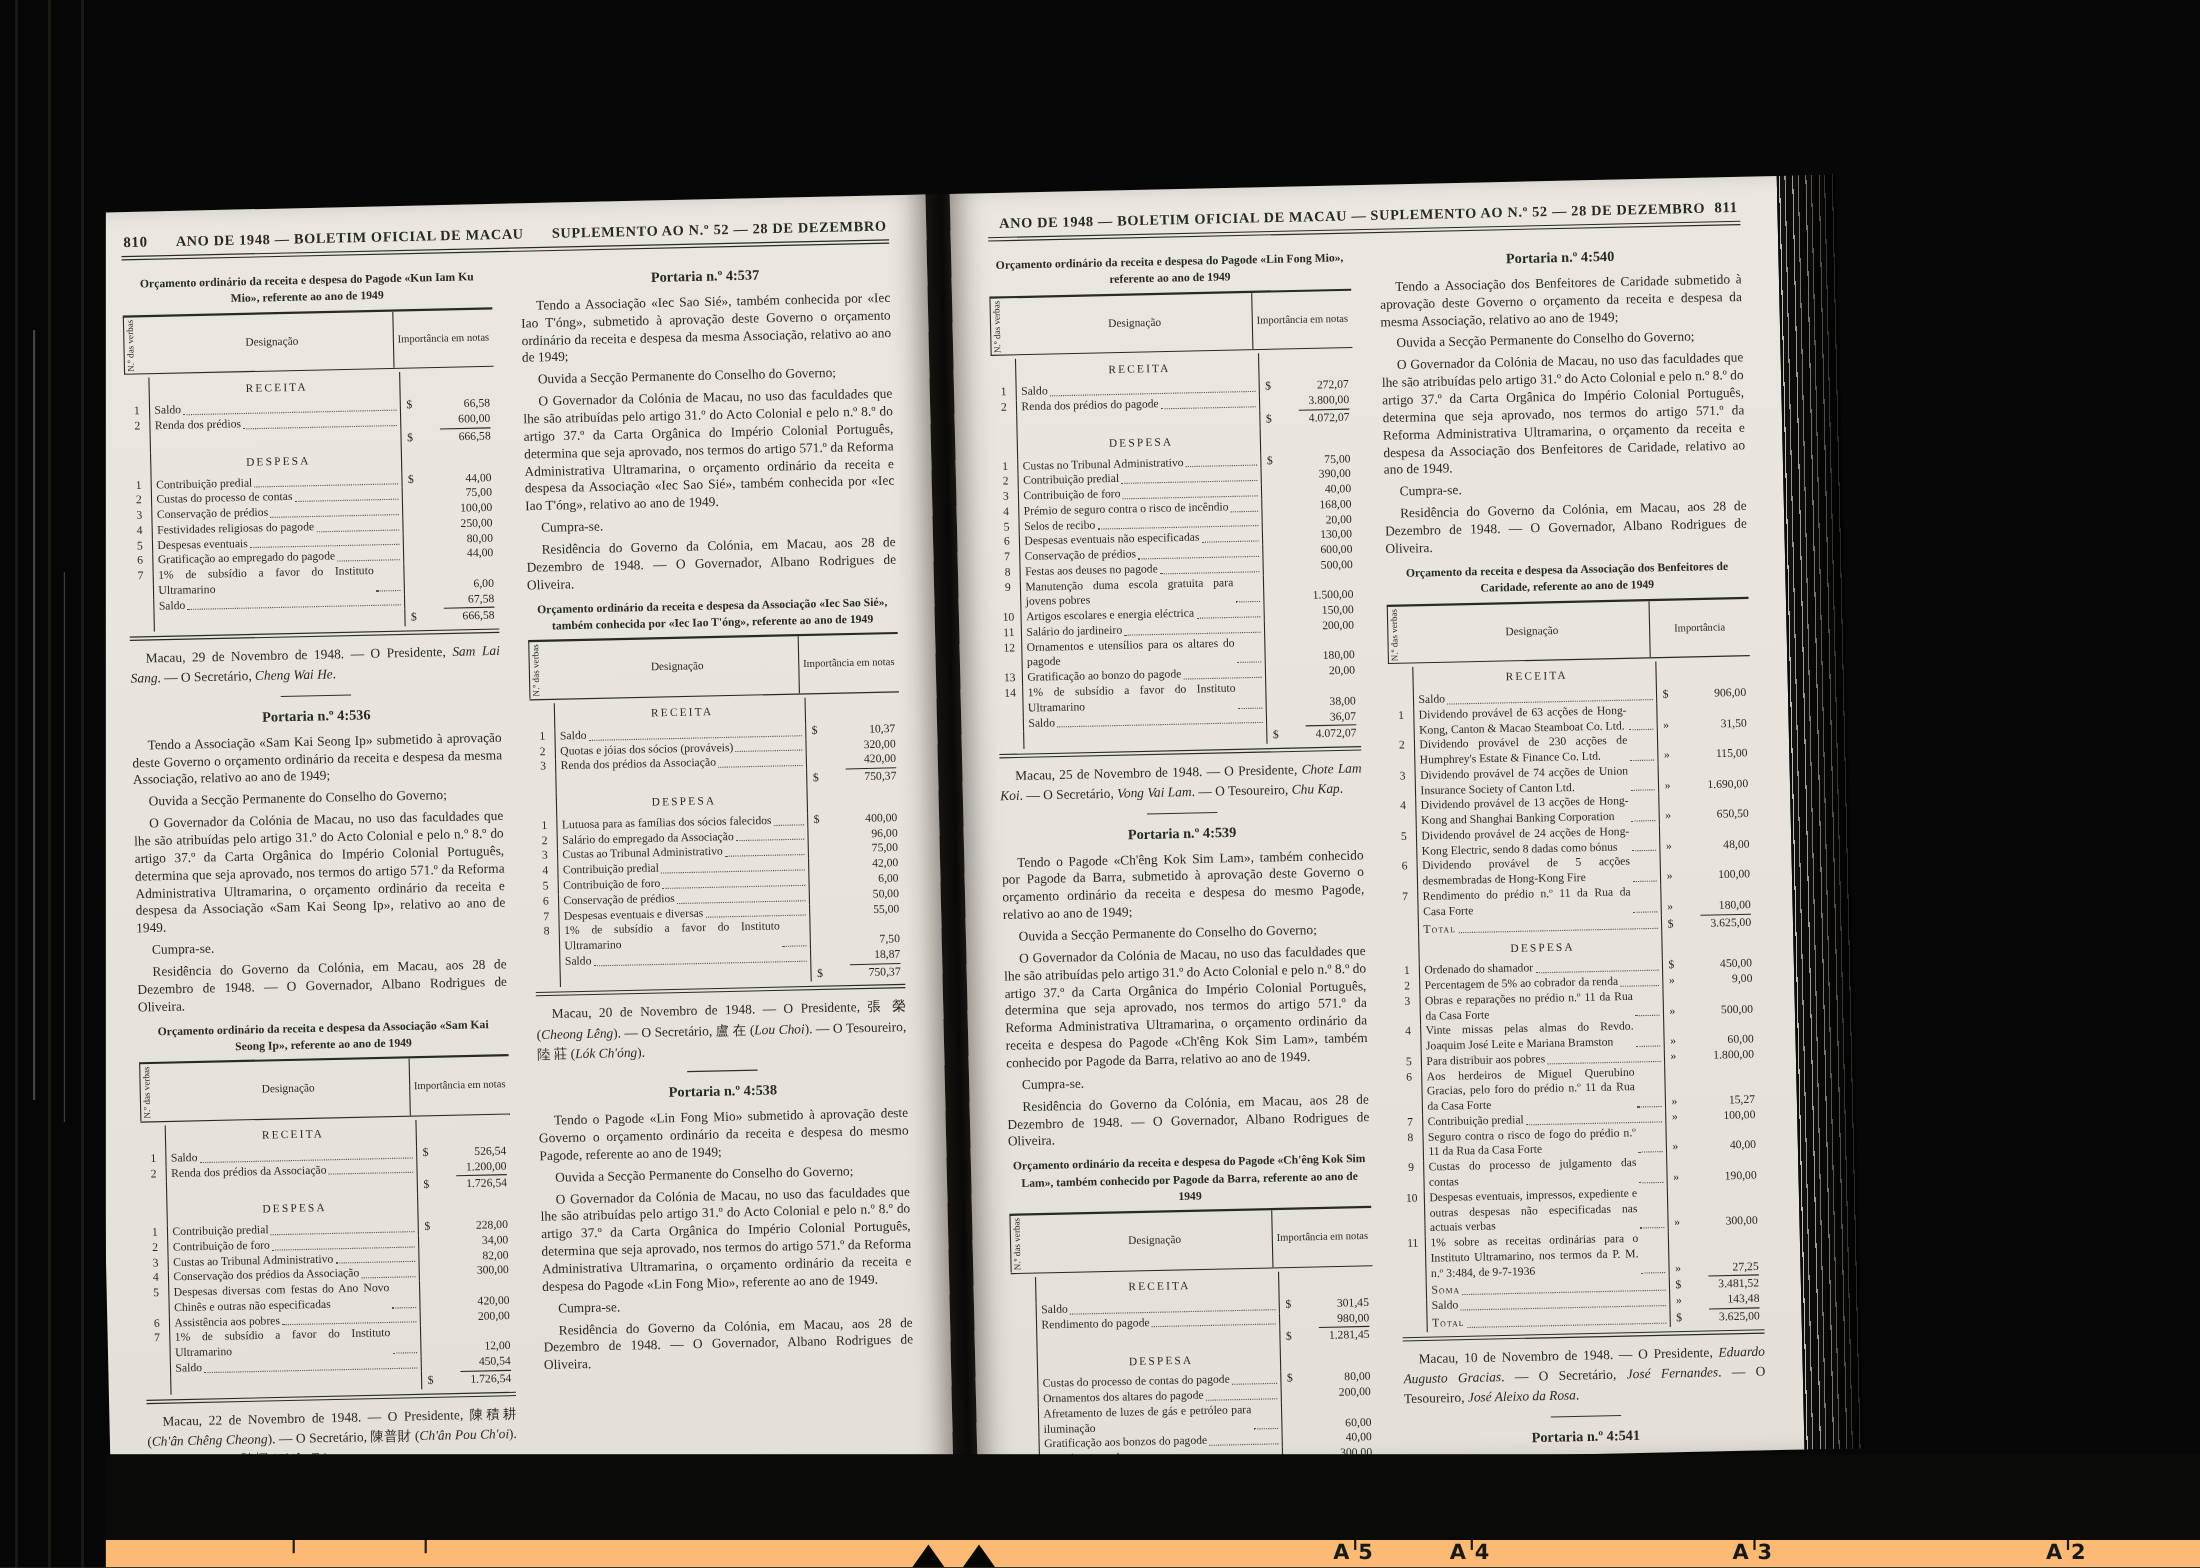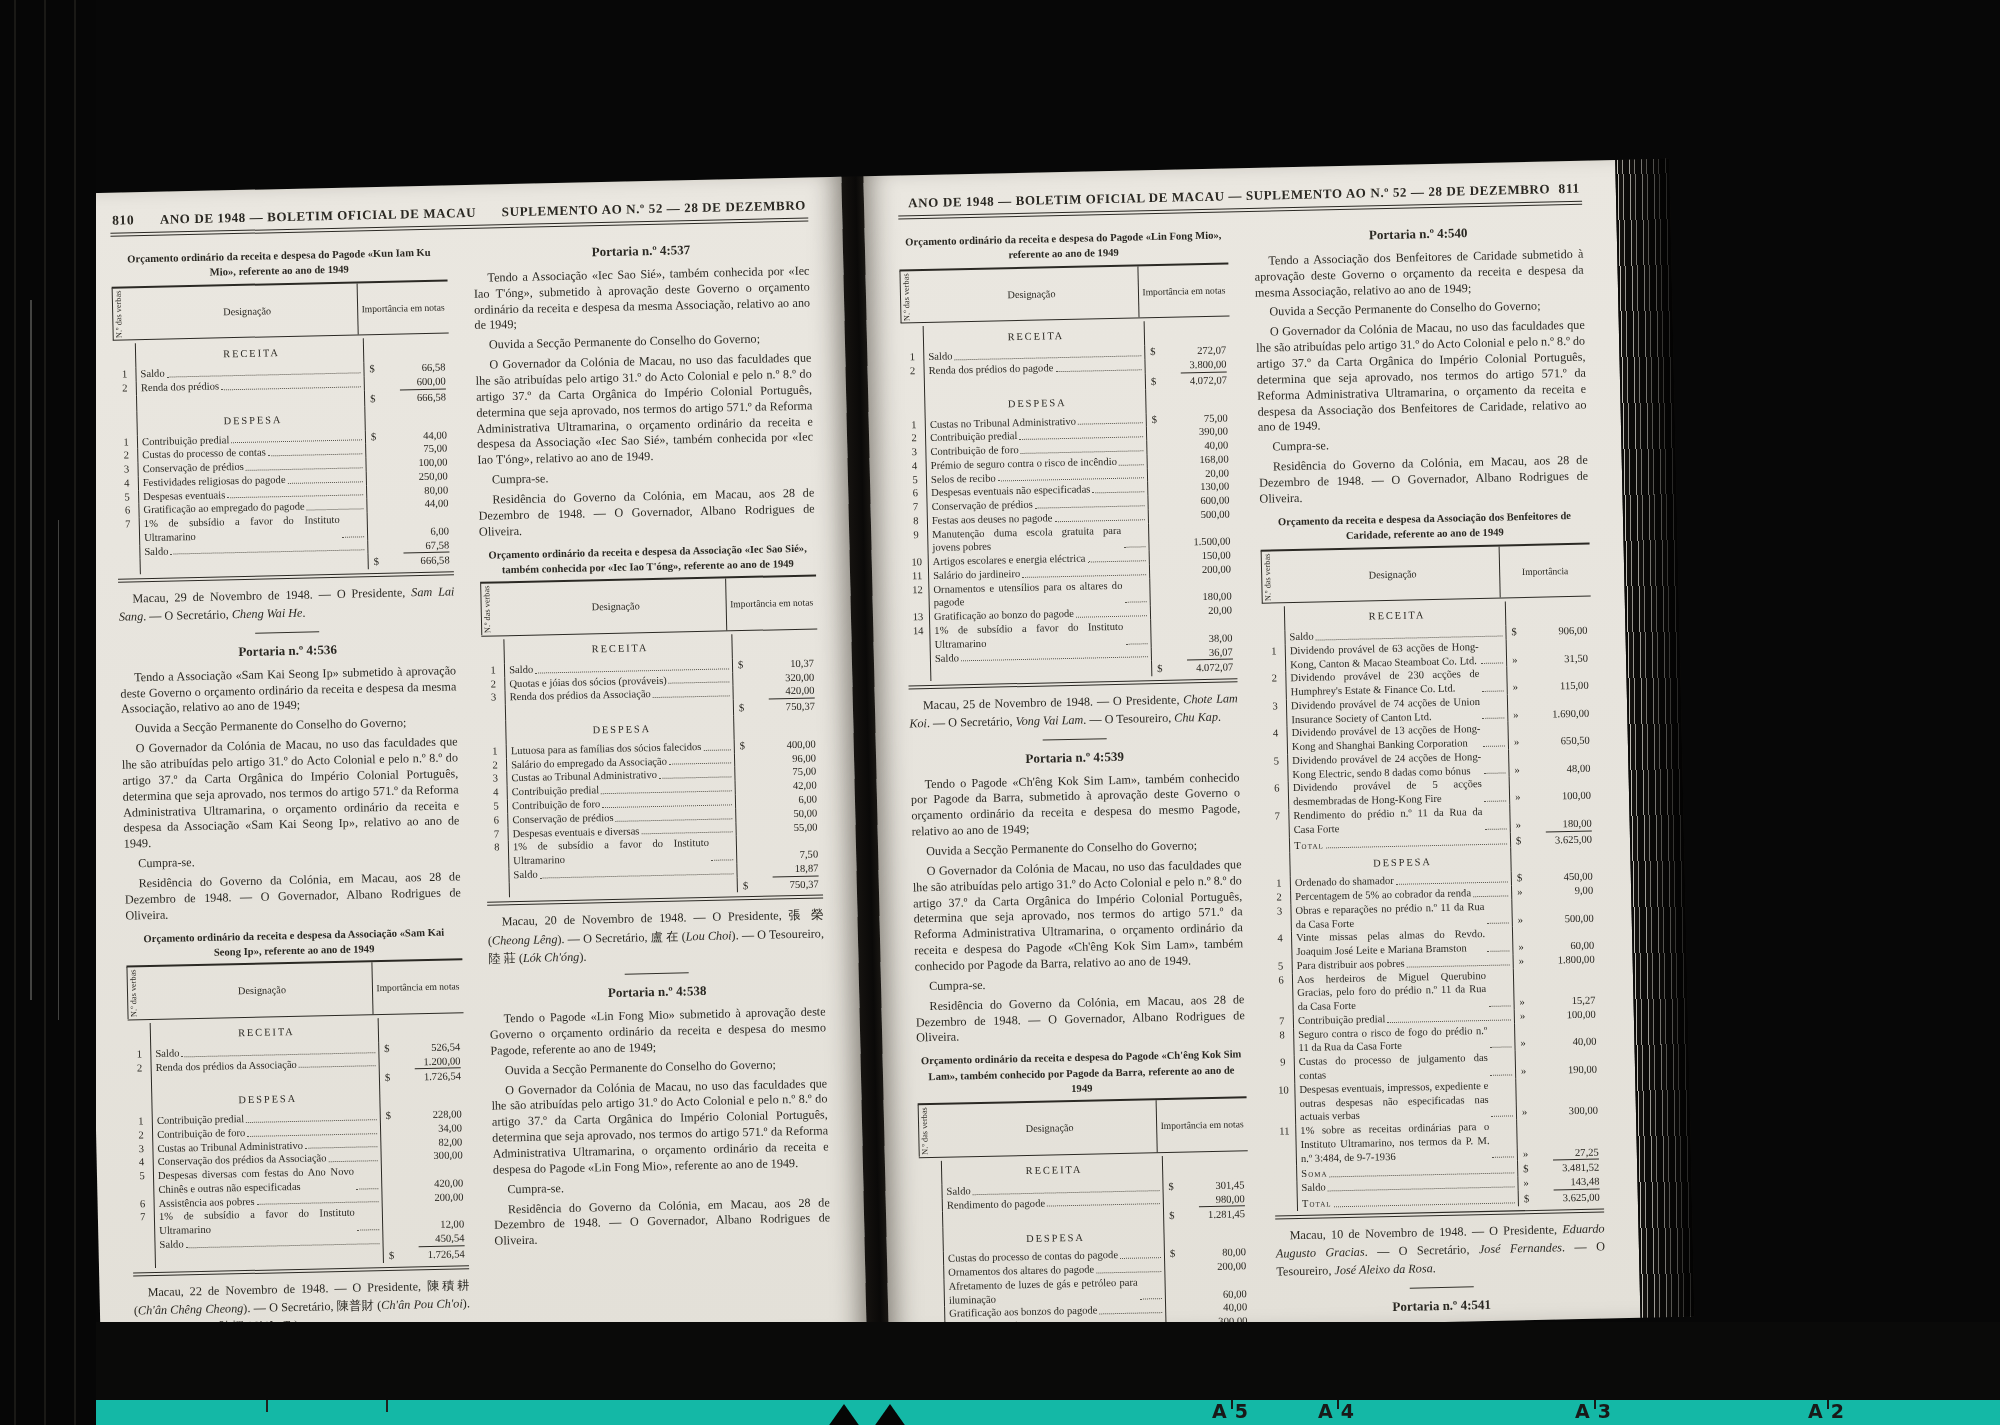--- a/index.html
+++ b/index.html
@@ -4,21 +4,21 @@
 <style>
   html,body{margin:0;padding:0;background:#050505;}
   body{width:2000px;height:1425px;position:relative;overflow:hidden;
        font-family:"Liberation Serif","DejaVu Serif",serif;color:#2a2822;}
 
   
   .film-bg{position:absolute;inset:0;background:#070707;}
   .left-edge{position:absolute;left:0;top:0;width:96px;height:1425px;background:#060606;
     background-image:repeating-linear-gradient(90deg,#060606 0 14px,#1a1916 14px 16px,#060606 16px 30px);}
   .bottom-band{position:absolute;left:0;top:1322px;width:2000px;height:78px;background:#0a0a09;}
-  .bottom-strip{position:absolute;left:0;top:1400px;width:2000px;height:25px;background:#14b8a6;overflow:hidden;}
+  .bottom-strip{position:absolute;left:0;top:1400px;width:2000px;height:25px;background:#fdba74;overflow:hidden;}
   .ruler-marker{position:absolute;top:2px;font-family:"DejaVu Sans",sans-serif;font-size:19px;
     font-weight:bold;color:#191918;letter-spacing:1px;line-height:1;}
   .ruler-marker .tick{display:inline-block;width:2px;height:15px;background:#191918;
     vertical-align:top;margin:-8px 2px 0 3px;}
   .partial-tick{position:absolute;top:0;width:2px;height:12px;background:#20201e;}
   .notch{position:absolute;width:0;height:0;border-left:24px solid transparent;
     border-right:24px solid transparent;border-bottom:34px solid #060605;}
 
   
   .spread{position:absolute;left:88px;top:176px;width:1594px;height:1158px;
@@ -1187,21 +1187,21 @@
 
   <div class="ruler-marker" style="left:1212px">
     <span>A</span><span class="tick"></span><span>5</span>
   </div>
   <div class="ruler-marker" style="left:1318px">
     <span>A</span><span class="tick"></span><span>4</span>
   </div>
   <div class="ruler-marker" style="left:1575px">
     <span>A</span><span class="tick"></span><span>3</span>
   </div>
-  <div class="ruler-marker" style="left:1808px">
+  <div class="ruler-marker" style="left:1860px">
     <span>A</span><span class="tick"></span><span>2</span>
   </div>
 
   <div class="notch" style="left:820px;top:4px"></div>
   <div class="notch" style="left:866px;top:4px"></div>
 </div>
 
 <div class="left-edge"></div>
 <div class="scratch" style="left:30px;top:300px;width:2px;height:700px"></div>
 <div class="scratch" style="left:58px;top:520px;width:1px;height:500px"></div>

